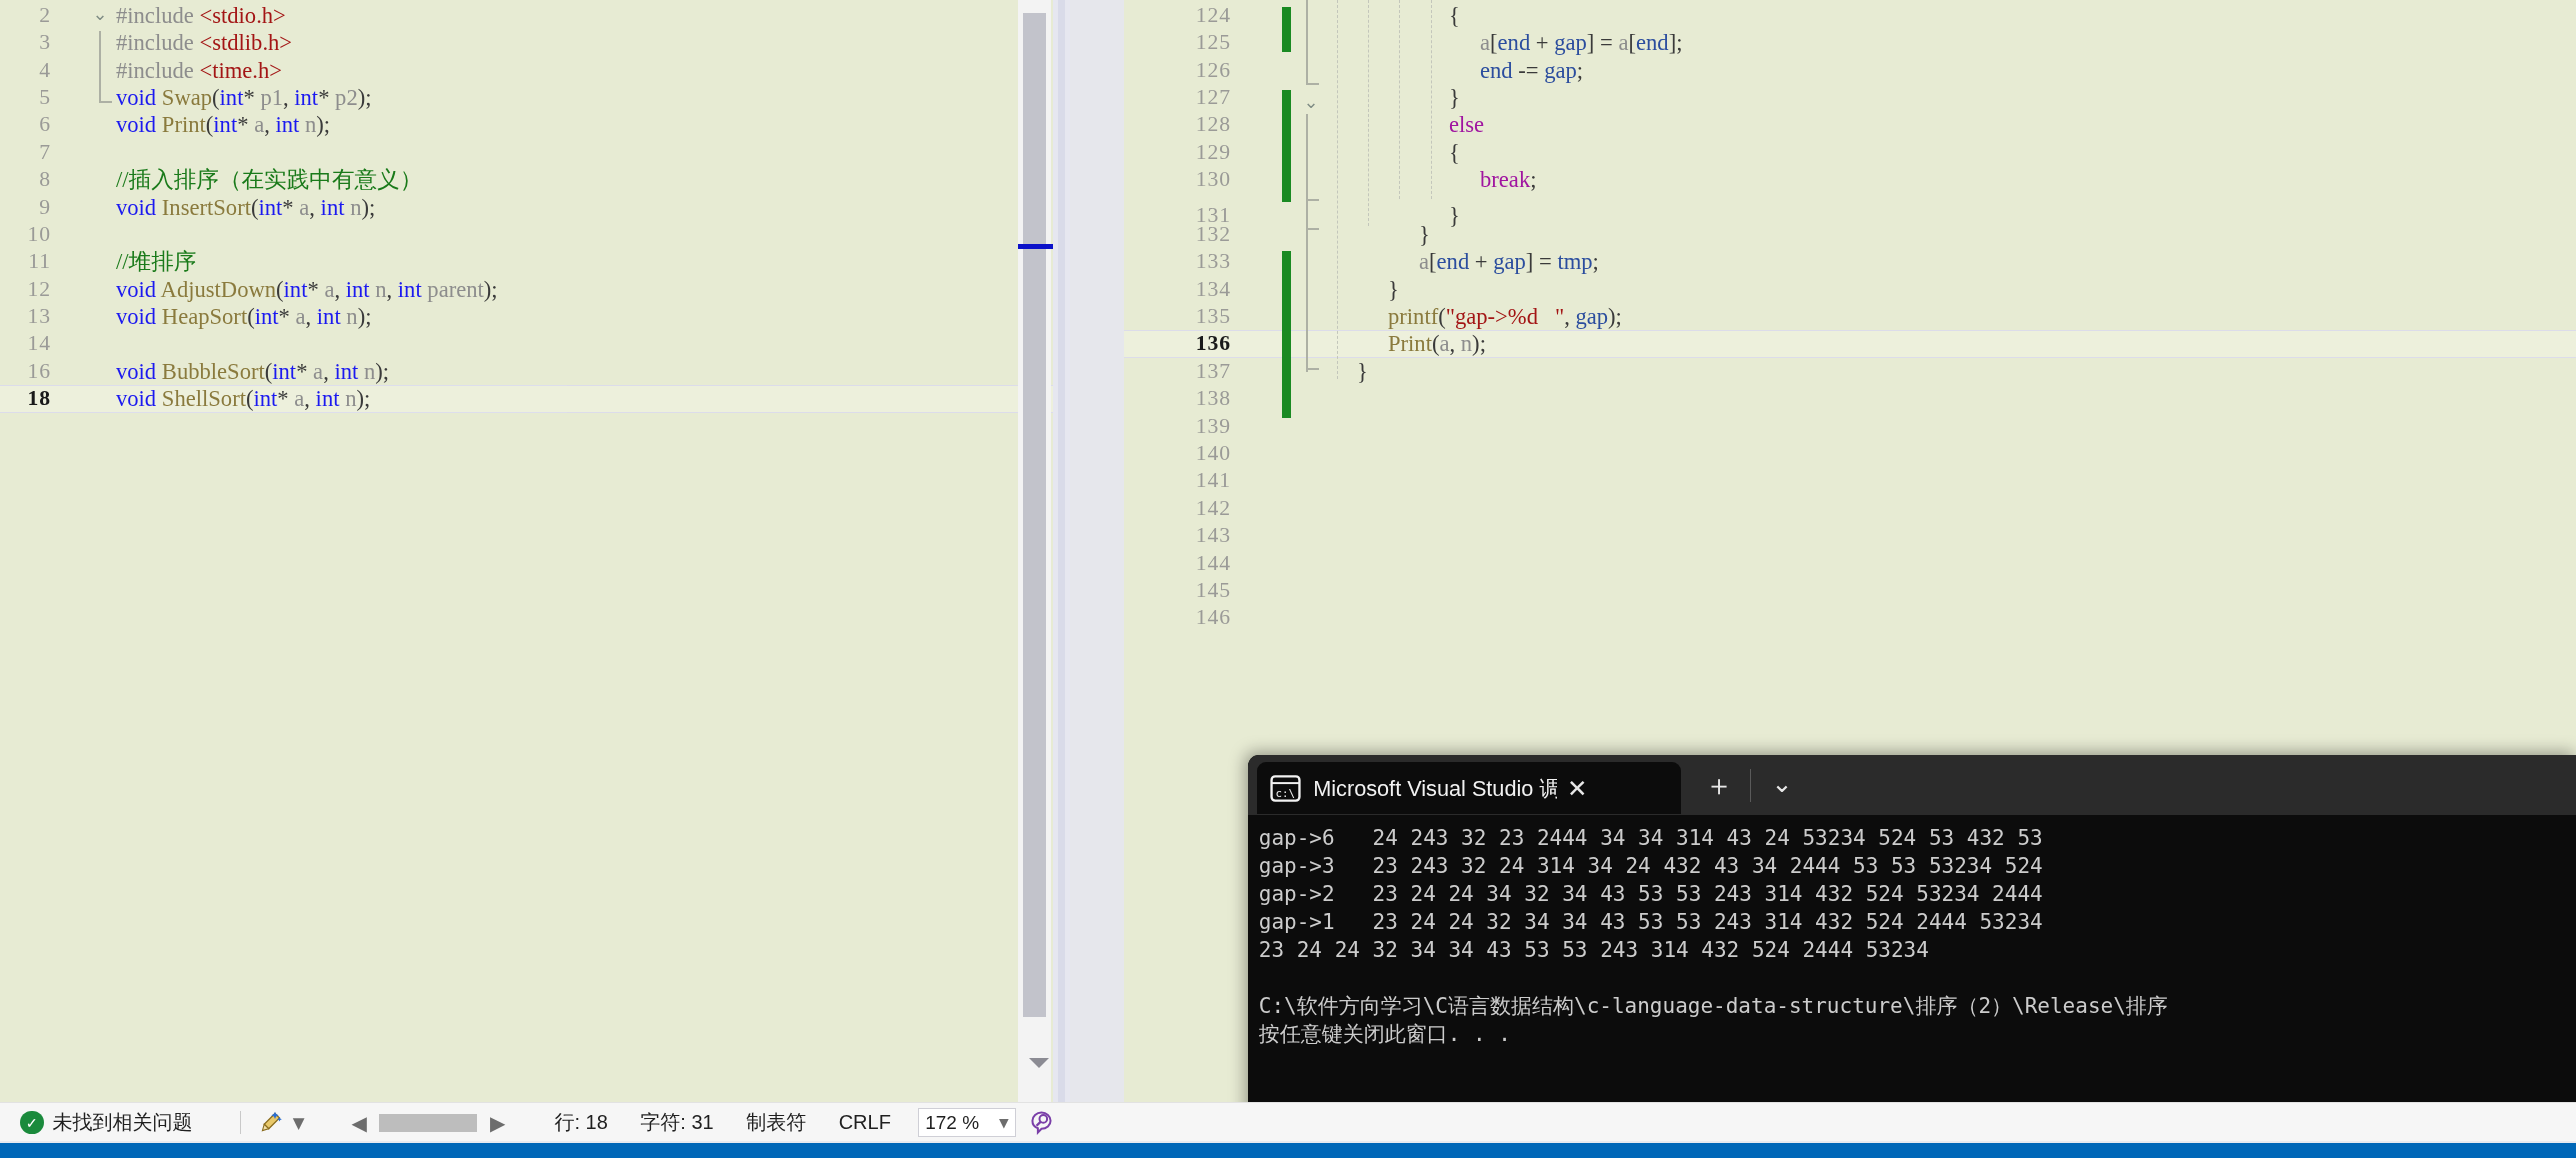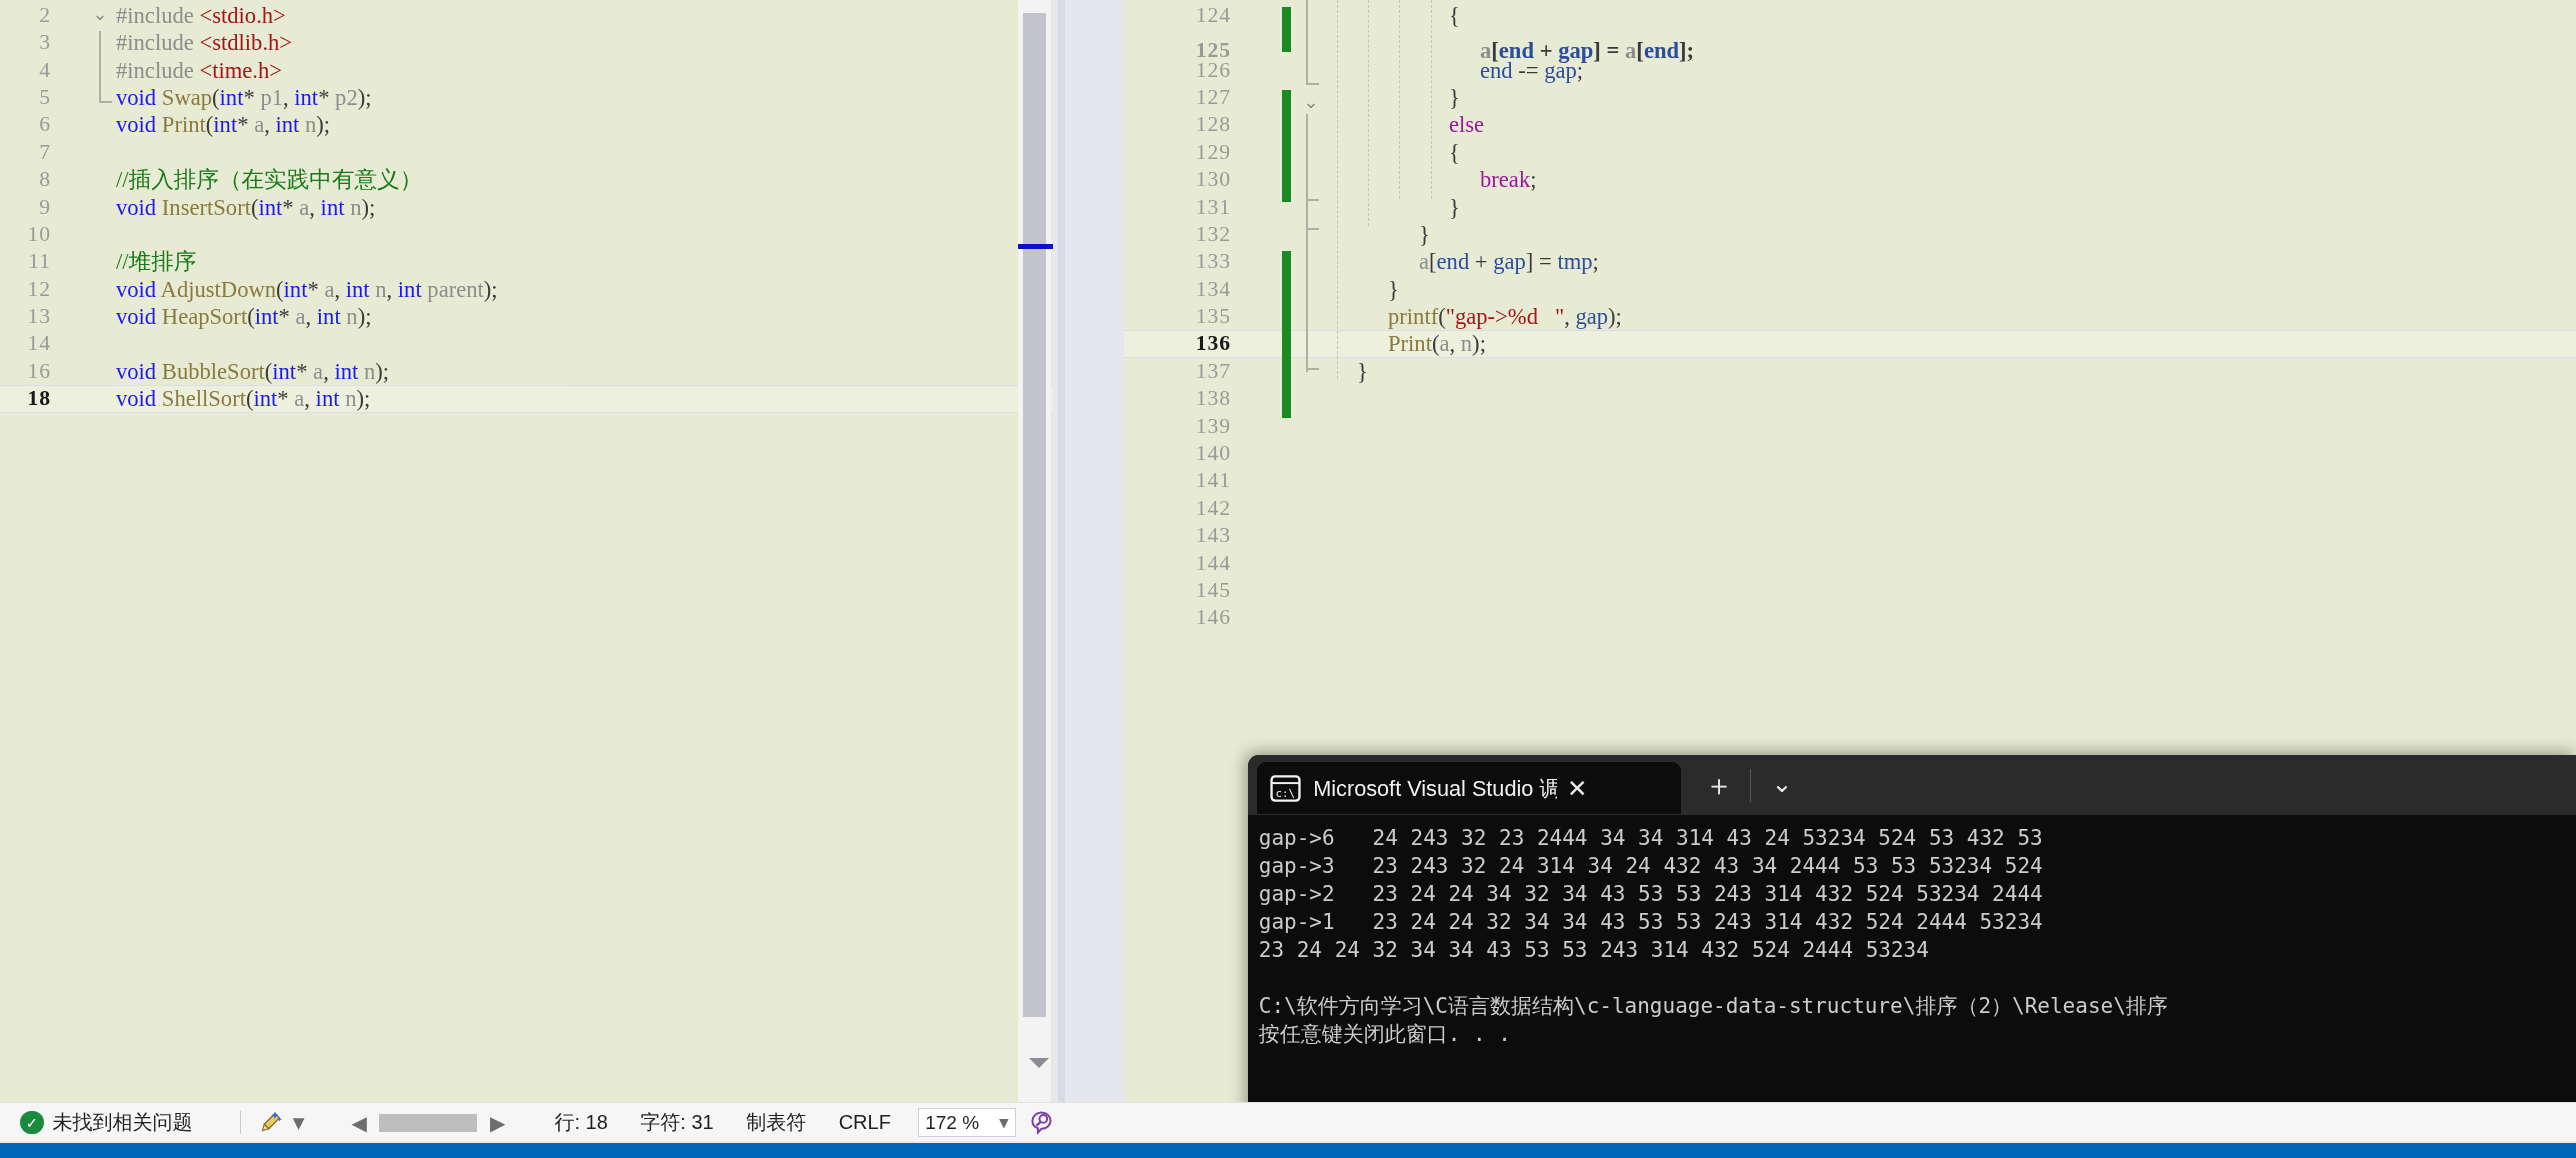--- a/index.html
+++ b/index.html
@@ -162,27 +162,27 @@
   </div>
 
   <div class="splitter" style="left:1053px;">
     <div class="splitter-inner"></div>
   </div>
   <div class="gray-gutter" style="left:1070px; width:54px;"></div>
 
   <div class="pane" id="pane-right">
     <div class="code-area" id="right-code" style="padding-top: 1.8px;">
         <div class="line" style="top: 0px;"><span class="ln">124</span><span class="txt" style="margin-left: 153px;"><span class="pl">{</span></span></div>
-        <div class="line" style="top: 8px; font-weight: bold;"><span class="ln">125</span><span class="txt" style="margin-left: 184px;"><span class="id">a</span><span class="pl">[</span><span class="var">end</span><span class="pl"> + </span><span class="var">gap</span><span class="pl">] = </span><span class="id">a</span><span class="pl">[</span><span class="var">end</span><span class="pl">];</span></span></div>
+        <div class="line" style="top: 0px;"><span class="ln">125</span><span class="txt" style="margin-left: 184px;"><span class="id">a</span><span class="pl">[</span><span class="var">end</span><span class="pl"> + </span><span class="var">gap</span><span class="pl">] = </span><span class="id">a</span><span class="pl">[</span><span class="var">end</span><span class="pl">];</span></span></div>
         <div class="line" style="top: 0px;"><span class="ln">126</span><span class="txt" style="margin-left: 184px;"><span class="var">end</span><span class="pl"> -= </span><span class="var">gap</span><span class="pl">;</span></span></div>
         <div class="line" style="top: 0px;"><span class="ln">127</span><span class="txt" style="margin-left: 153px;"><span class="pl">}</span></span></div>
         <div class="line" style="top: 0px;"><span class="ln">128</span><span class="txt" style="margin-left: 153px;"><span class="kw2">else</span></span></div>
         <div class="line" style="top: 0px;"><span class="ln">129</span><span class="txt" style="margin-left: 153px;"><span class="pl">{</span></span></div>
         <div class="line" style="top: 0px;"><span class="ln">130</span><span class="txt" style="margin-left: 184px;"><span class="kw2">break</span><span class="pl">;</span></span></div>
-        <div class="line" style="top: 0px;"><span class="ln">131</span><span class="txt" style="margin-left: 153px;"><span class="pl">}</span></span></div>
+        <div class="line" style="top: 8px;"><span class="ln">131</span><span class="txt" style="margin-left: 153px;"><span class="pl">}</span></span></div>
         <div class="line" style="top: 0px;"><span class="ln">132</span><span class="txt" style="margin-left: 123px;"><span class="pl">}</span></span></div>
         <div class="line" style="top: 0px; padding-left: 16px;"><span class="ln">133</span><span class="txt" style="margin-left: 123px;"><span class="id">a</span><span class="pl">[</span><span class="var">end</span><span class="pl"> + </span><span class="var">gap</span><span class="pl">] = </span><span class="var">tmp</span><span class="pl">;</span></span></div>
         <div class="line" style="top: 0px;"><span class="ln">134</span><span class="txt" style="margin-left: 92px;"><span class="pl">}</span></span></div>
         <div class="line" style="top: 0px;"><span class="ln">135</span><span class="txt" style="margin-left: 92px;"><span class="fn">printf</span><span class="pl">(</span><span class="str">"gap-&gt;%d   "</span><span class="pl">, </span><span class="var">gap</span><span class="pl">);</span></span></div>
         <div class="line hl" style="top: 0px;"><span class="ln cur">136</span><span class="txt" style="margin-left: 92px;"><span class="fn">Print</span><span class="pl">(</span><span class="id">a</span><span class="pl">, </span><span class="id">n</span><span class="pl">);</span></span></div>
         <div class="line" style="top: 0px;"><span class="ln">137</span><span class="txt" style="margin-left: 61px;"><span class="pl">}</span></span></div>
         <div class="line" style="top: 0px;"><span class="ln">138</span><span class="txt"></span></div>
         <div class="line" style="top: 0px;"><span class="ln">139</span><span class="txt"></span></div>
         <div class="line" style="top: 0px;"><span class="ln">140</span><span class="txt"></span></div>
         <div class="line" style="top: 0px;"><span class="ln">141</span><span class="txt"></span></div>

